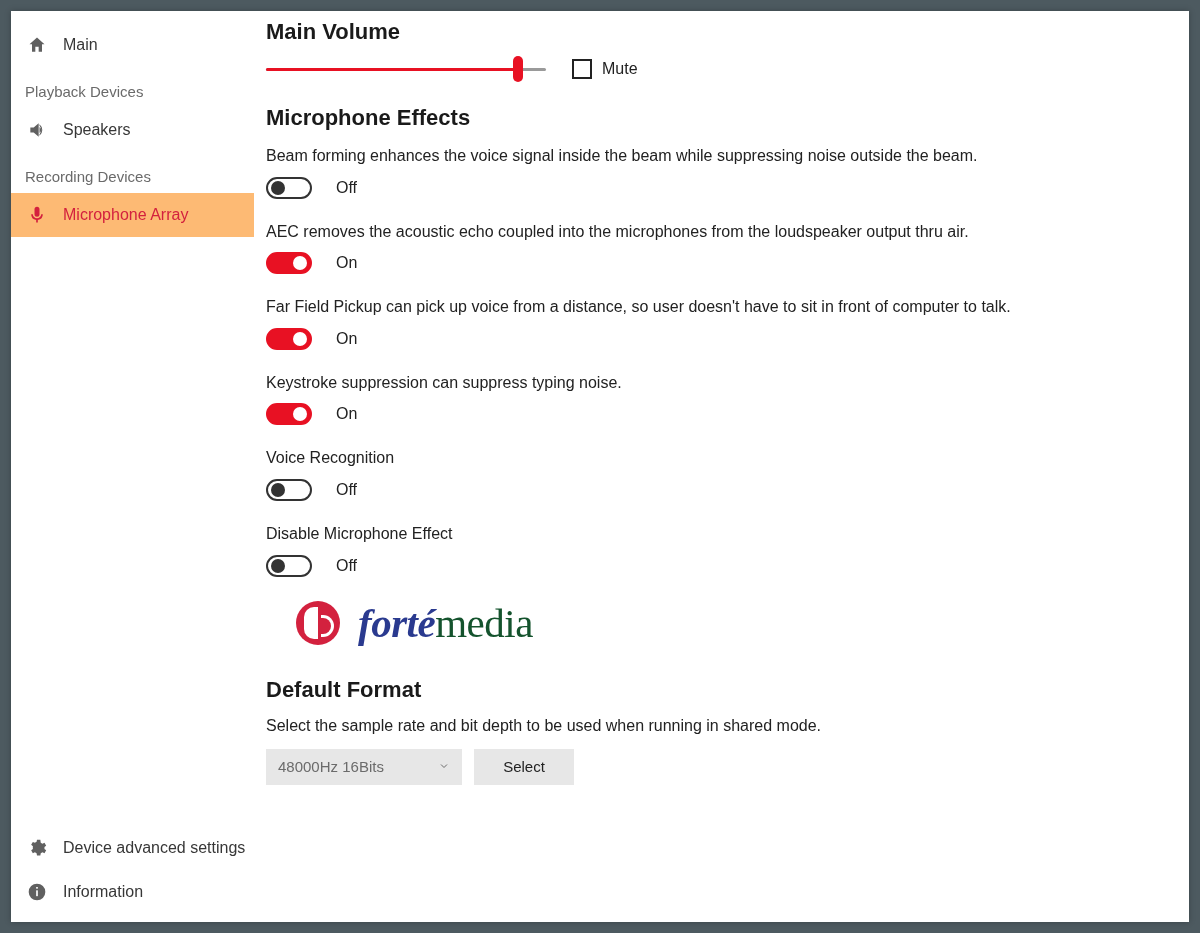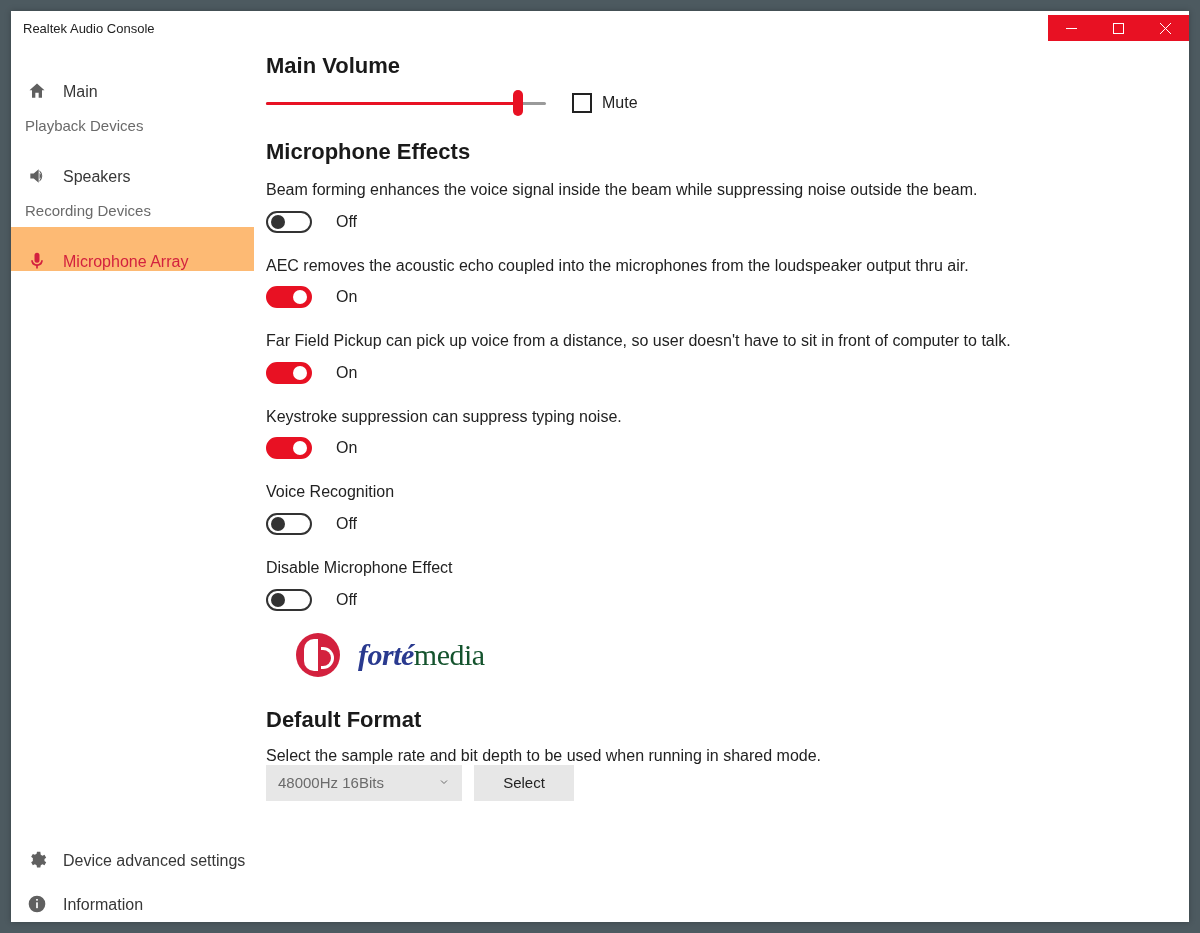--- a/index.html
+++ b/index.html
@@ -11,21 +11,21 @@
   }
   .titlebar { height: 34px; width: 100%; display:flex; align-items:center; }
   .title-text { font-size: 13px; color:#222; padding-left: 12px; }
   .window-controls { margin-left:auto; display:flex; height:26px;}
   .wcbtn { width:47px; height:26px; display:flex; align-items:center; justify-content:center; }
   .wcbtn.close { background:#e81123; color:#fff;}
   .wcbtn.min, .wcbtn.max { background:#e81123; color:#fff;}
   .wcbtn svg { display:block; }
   .body { flex:1; display:flex; min-height:0;}
   .sidebar { width: 243px; display:flex; flex-direction:column; padding-top:12px;}
-  .nav-item { display:flex; align-items:flex-end; height:44px; padding-left:14px; gap:14px; color:#373737; cursor:pointer;}
+  .nav-item { display:flex; align-items:center; height:44px; padding-left:14px; gap:14px; color:#373737; cursor:pointer;}
   .nav-item .icon { width:24px; display:flex; justify-content:center; color:#606060;}
   .nav-item .label { font-size:16px; }
   .nav-section { font-size:15px; color:#6a6a6a; padding:16px 0 8px 14px;}
   .nav-item.active { background:#fdba74; color:#d3213e;}
   .nav-item.active .icon { color:#d3213e;}
   .sidebar-bottom { margin-top:auto; margin-bottom:8px;}
   .content { flex:1; padding: 8px 20px 20px 12px; overflow:auto;}
   h2.section { font-size:22px; font-weight:600; color:#1a1a1a; margin-top:8px; margin-bottom:14px; }
   h2.section.first { margin-top:0;}
   .volume-row { display:flex; align-items:center; gap:26px; margin-bottom:26px;}
@@ -42,54 +42,33 @@
   .toggle { width:46px; height:22px; border-radius:11px; position:relative; cursor:pointer;}
   .toggle.off { border:2px solid #333; background:#fff;}
   .toggle.off .knob { position:absolute; left:3px; top:2px; width:14px; height:14px; background:#333; border-radius:50%;}
   .toggle.on { background:#e81123; border:2px solid #e81123;}
   .toggle.on .knob { position:absolute; right:3px; top:2px; width:14px; height:14px; background:#fff; border-radius:50%;}
   .toggle-state { font-size:16px; color:#222;}
   .brand { margin: 18px 0 30px 30px; display:flex; align-items:center; gap:18px;}
   .brand-circle { width:44px; height:44px; border-radius:50%; background:#d3213e; position:relative; overflow:hidden;}
   .brand-circle::before { content:""; position:absolute; left:8px; top:6px; width:14px; height:32px; background:#fff; border-radius:10px 0 0 10px;}
   .brand-circle::after { content:""; position:absolute; right:6px; top:14px; width:10px; height:16px; border:3px solid #fff; border-left:none; border-radius:0 12px 12px 0;}
-  .brand-text { font-size:30px; font-weight:400; letter-spacing:-0.5px; display:flex; align-items:center;}
+  .brand-text { font-size:41px; font-weight:400; letter-spacing:-0.5px; display:flex; align-items:center;}
   .brand-text .forte { color:#2a3a8f; font-weight:700; font-family: Georgia, 'Times New Roman', serif; font-style:italic;}
   .brand-text .media { color:#14532d; font-weight:400; font-family: Georgia, 'Times New Roman', serif;}
-  .format-desc { font-size:16px; color:#222; }
+  .format-desc { font-size:16px; color:#222; margin-bottom:14px;}
   .format-row { display:flex; gap:12px;}
   .dropdown { width:196px; height:36px; background:#e7e7e7; display:flex; align-items:center; padding:0 12px; color:#6b6b6b; font-size:15px; position:relative; cursor:default;}
   .dropdown .chev { margin-left:auto; }
   .btn { width:100px; height:36px; background:#e7e7e7; display:flex; align-items:center; justify-content:center; font-size:15px; color:#222; cursor:pointer;}
 </style>
 </head>
 <body>
 
 <div class="window">
-  <div class="titlebar">
-    <div class="title-text">Realtek Audio Console</div>
-    <div class="window-controls">
-      <div class="wcbtn min">
-        <svg width="11" height="11">
-            <line x1="0" y1="5.5" x2="11" y2="5.5" stroke="#fff" stroke-width="1"></line>
-          </svg>
-      </div>
-      <div class="wcbtn max">
-        <svg width="11" height="11">
-            <rect x="0.5" y="0.5" width="10" height="10" fill="none" stroke="#fff" stroke-width="1"></rect>
-          </svg>
-      </div>
-      <div class="wcbtn close">
-        <svg width="11" height="11">
-            <line x1="0" y1="0" x2="11" y2="11" stroke="#fff" stroke-width="1"></line>
-            <line x1="11" y1="0" x2="0" y2="11" stroke="#fff" stroke-width="1"></line>
-          </svg>
-      </div>
-    </div>
-  </div>
 
   <div class="body">
     <div class="sidebar">
       <div class="nav-item">
         <span class="icon">
           <svg width="20" height="20" viewBox="0 0 24 24" fill="#606060">
               <path d="M12 3l9 8h-3v9h-4v-6H10v6H6v-9H3z"></path>
             </svg>
         </span>
         <span class="label">Main</span>

